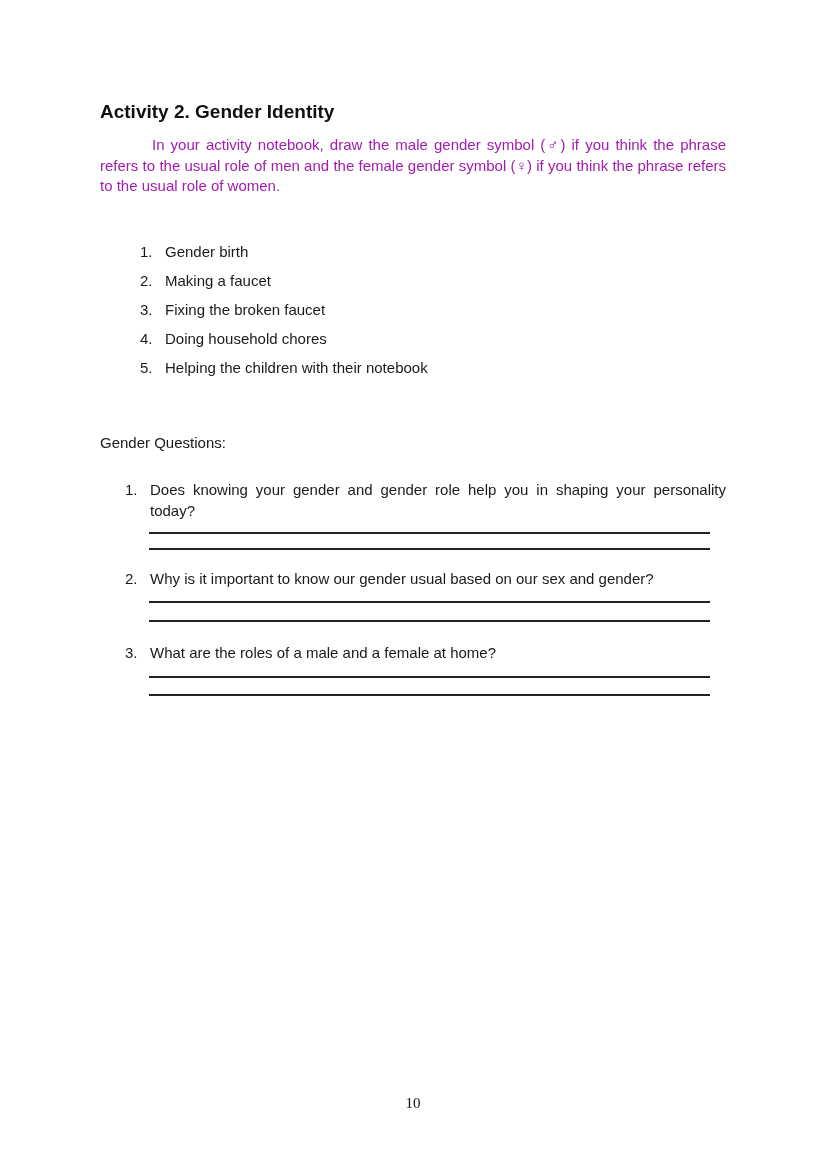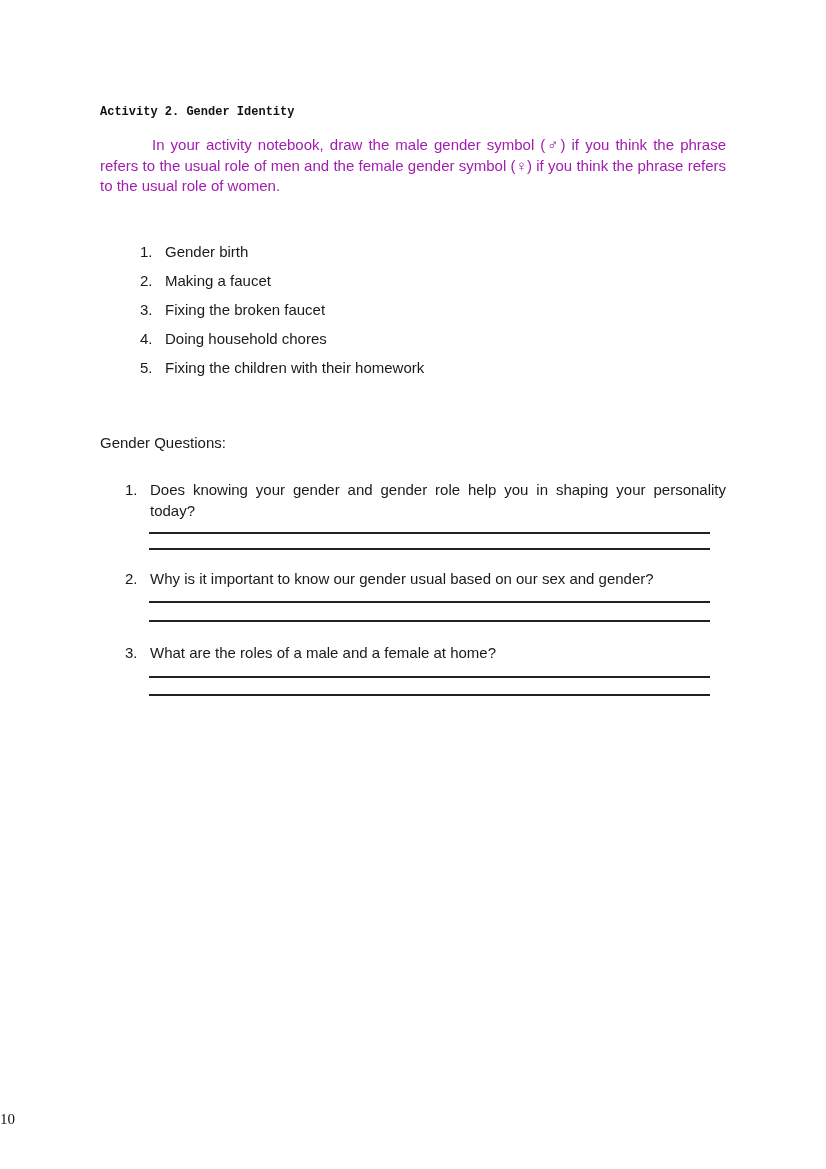--- a/index.html
+++ b/index.html
@@ -13,25 +13,24 @@
     overflow: hidden;
   }
   .page {
     position: absolute;
     top: 0; left: 0;
     width: 826px; height: 1169px;
     padding: 103px 100px 0 100px;
     background: #ffffff;
   }
   .activity-title {
-    font-size: 12px;
+    font-size: 19px;
     font-weight: bold;
     line-height: 18px;
     color: #111;
-    font-family: Liberation Mono, monospace;
   }
   .instructions {
     margin-top: 14px;
     font-size: 15px;
     line-height: 20.5px;
     text-align: justify;
     text-indent: 52px;
     color: #a21caf;
   }
   .activity-list {
@@ -86,25 +85,24 @@
   .q2-a1 { height: 14px; }
   .q2-a2 { height: 19px; }
   .q3 { margin-top: 20px; }
   .q3-a1 { height: 15px; }
   .q3-a2 { height: 18px; }
   .page-number {
     position: absolute;
     top: 1095px;
     left: 0;
     width: 826px;
-    text-align: left;
+    text-align: center;
     font-family: "Liberation Serif", "DejaVu Serif", serif;
     font-size: 15px;
     color: #111;
-    margin-top: 16px;
   }
 </style>
 </head>
 <body>
 
 <div class="page">
 
   <div class="activity-title">Activity 2. Gender Identity</div>
 
   <p class="instructions">In your activity notebook, draw the male gender symbol (♂) if you think the phrase refers to the usual role of men and the female gender symbol (♀) if you think the phrase refers to the usual role of women.</p>
@@ -121,21 +119,21 @@
     <li>
       <span class="num">3.</span>
       <span class="txt">Fixing the broken faucet</span>
     </li>
     <li>
       <span class="num">4.</span>
       <span class="txt">Doing household chores</span>
     </li>
     <li>
       <span class="num">5.</span>
-      <span class="txt">Fixing the children with their homework</span>
+      <span class="txt">Helping the children with their notebook</span>
     </li>
   </ul>
 
   <div class="guide-heading">Gender Questions:</div>
 
   <ul class="guide-list">
 
     <li class="question q1">
       <span class="num">1.</span>
       <span class="qtext">Does knowing your gender and gender role help you in shaping your personality today?</span>

